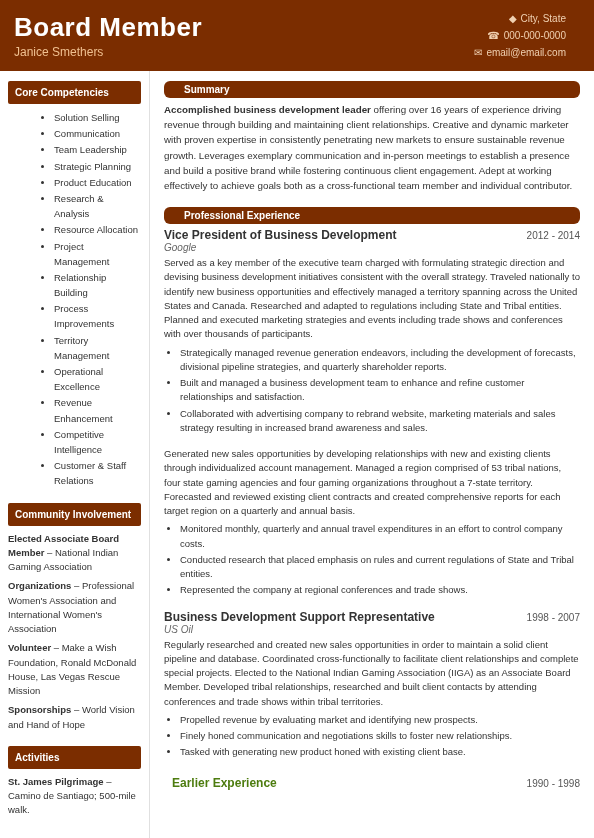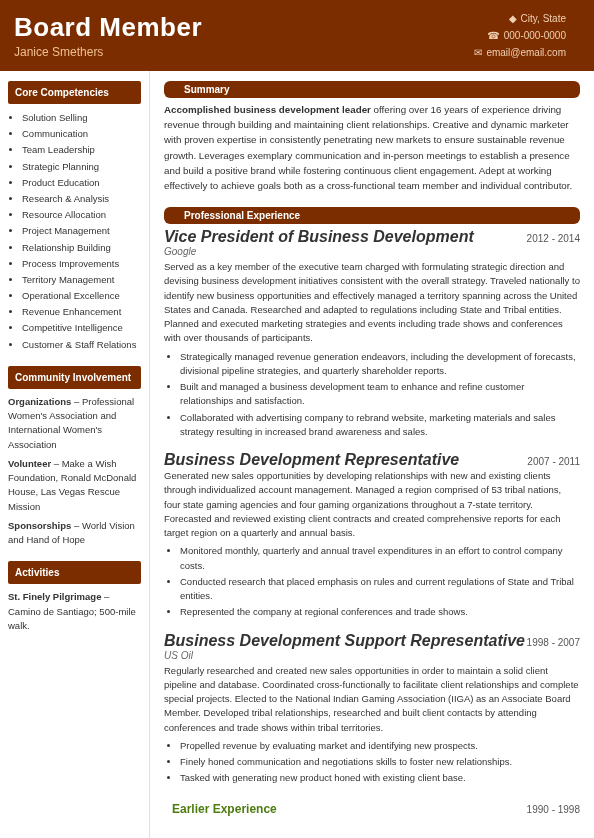--- a/index.html
+++ b/index.html
@@ -70,20 +70,21 @@
     }
     .sidebar-section ul {
       list-style: disc;
       padding-left: 14px;
       line-height: 1.6;
     }
     .sidebar-section ul li {
       font-size: 9.5px;
       color: #333;
       margin-bottom: 1px;
+      margin-left: 32px;
     }
     
     .content {
       flex: 1;
       padding: 10px 14px;
     }
     .content-section {
       margin-bottom: 14px;
     }
     .content-section-title {
@@ -106,24 +107,23 @@
     
     .job-entry {
       margin-bottom: 12px;
     }
     .job-header {
       display: flex;
       justify-content: space-between;
       align-items: baseline;
     }
     .job-title {
-      font-size: 16px;
-      font-weight: bold;
-      color: #333;
-      font-style: italic;
+      font-size: 12px;
+      font-weight: bold;
+      color: #333;
     }
     .job-dates {
       font-size: 10px;
       color: #555;
       white-space: nowrap;
     }
     .job-company {
       font-size: 10px;
       color: #666;
       font-style: italic;
@@ -213,34 +213,37 @@
         <li>Operational Excellence</li>
         <li>Revenue Enhancement</li>
         <li>Competitive Intelligence</li>
         <li>Customer &amp; Staff Relations</li>
       </ul>
     </div>
 
     <div class="sidebar-section">
       <div class="sidebar-section-title">Community Involvement</div>
       <div class="community-item">
+        <span class="bold">Elected Associate Board Member</span> – National Indian Gaming Association
+      </div>
+      <div class="community-item">
         <span class="bold">Organizations</span> – Professional Women's Association and International Women's Association
       </div>
       <div class="community-item">
         <span class="bold">Volunteer</span> – Make a Wish Foundation, Ronald McDonald House, Las Vegas Rescue Mission
       </div>
       <div class="community-item">
         <span class="bold">Sponsorships</span> – World Vision and Hand of Hope
       </div>
     </div>
 
     <div class="sidebar-section">
       <div class="sidebar-section-title">Activities</div>
       <div class="community-item">
-        <span class="bold">St. Finely Pilgrimage</span> – Camino de Santiago; 500-mile walk.
+        <span class="bold">St. James Pilgrimage</span> – Camino de Santiago; 500-mile walk.
       </div>
     </div>
 
 
   </div>
 
   <div class="content">
 
     <div class="content-section">
       <div class="content-section-title">Summary</div>
@@ -260,24 +263,20 @@
         <div class="job-company">Google</div>
         <p class="job-desc">Served as a key member of the executive team charged with formulating strategic direction and devising business development initiatives consistent with the overall strategy. Traveled nationally to identify new business opportunities and effectively managed a territory spanning across the United States and Canada. Researched and adapted to regulations including State and Tribal entities. Planned and executed marketing strategies and events including trade shows and conferences with over thousands of participants.</p>
         <ul class="job-bullets">
           <li>Strategically managed revenue generation endeavors, including the development of forecasts, divisional pipeline strategies, and quarterly shareholder reports.</li>
           <li>Built and managed a business development team to enhance and refine customer relationships and satisfaction.</li>
           <li>Collaborated with advertising company to rebrand website, marketing materials and sales strategy resulting in increased brand awareness and sales.</li>
         </ul>
       </div>
 
       <div class="job-entry">
-        <div class="job-header">
-          <span class="job-title">Business Development Representative</span>
-          <span class="job-dates">2007 - 2011</span>
-        </div>
         <p class="job-desc">Generated new sales opportunities by developing relationships with new and existing clients through individualized account management. Managed a region comprised of 53 tribal nations, four state gaming agencies and four gaming organizations throughout a 7-state territory. Forecasted and reviewed existing client contracts and created comprehensive reports for each target region on a quarterly and annual basis.</p>
         <ul class="job-bullets">
           <li>Monitored monthly, quarterly and annual travel expenditures in an effort to control company costs.</li>
           <li>Conducted research that placed emphasis on rules and current regulations of State and Tribal entities.</li>
           <li>Represented the company at regional conferences and trade shows.</li>
         </ul>
       </div>
 
       <div class="job-entry">
         <div class="job-header">

